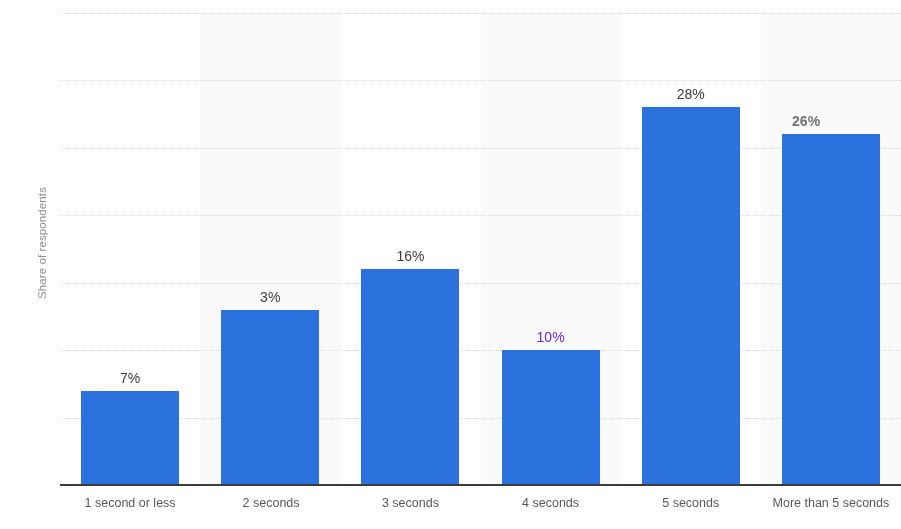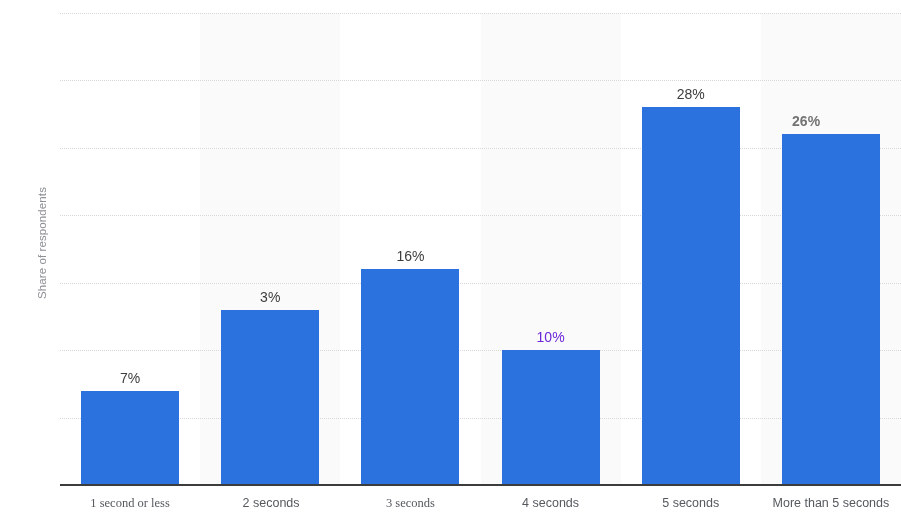--- a/index.html
+++ b/index.html
@@ -138,21 +138,21 @@
   <div id="value-labels">
       <div class="bar-value" style="left: 60px; width: 140.167px; top: 369.6px; color: rgb(61, 61, 61);">7%</div>
       <div class="bar-value" style="left: 200.167px; width: 140.167px; top: 288.686px; color: rgb(61, 61, 61);">3%</div>
       <div class="bar-value" style="left: 340.333px; width: 140.167px; top: 248.229px; color: rgb(61, 61, 61);">16%</div>
       <div class="bar-value" style="left: 480.5px; width: 140.167px; top: 329.143px; color: #6d28d9;">10%</div>
       <div class="bar-value" style="left: 620.667px; width: 140.167px; top: 86.4px; color: rgb(61, 61, 61);">28%</div>
       <div class="bar-value" style="left: 736px; width: 140.167px; top: 113.371px; color: #737373; font-weight: bold;">26%</div>
     </div>
 
   <div id="x-labels">
-      <div class="x-label" style="left: 60px; width: 140.167px; color: rgb(85, 89, 94); font-family: Liberation Serif, serif;">1 second or less</div>
+      <div class="x-label" style="left: 60px; width: 140.167px; color: rgb(85, 89, 94);">1 second or less</div>
       <div class="x-label" style="left: 201px; width: 140.167px; color: rgb(85, 89, 94);">2 seconds</div>
-      <div class="x-label" style="left: 340.333px; width: 140.167px; color: rgb(85, 89, 94); font-family: Liberation Serif, serif;">3 seconds</div>
+      <div class="x-label" style="left: 340.333px; width: 140.167px; color: rgb(85, 89, 94);">3 seconds</div>
       <div class="x-label" style="left: 480.5px; width: 140.167px; color: rgb(85, 89, 94);">4 seconds</div>
       <div class="x-label" style="left: 620.667px; width: 140.167px; color: rgb(85, 89, 94);">5 seconds</div>
       <div class="x-label" style="left: 760.833px; width: 140.167px; color: rgb(85, 89, 94);">More than 5 seconds</div>
     </div>
 
 </div>
 
 </body></html>

